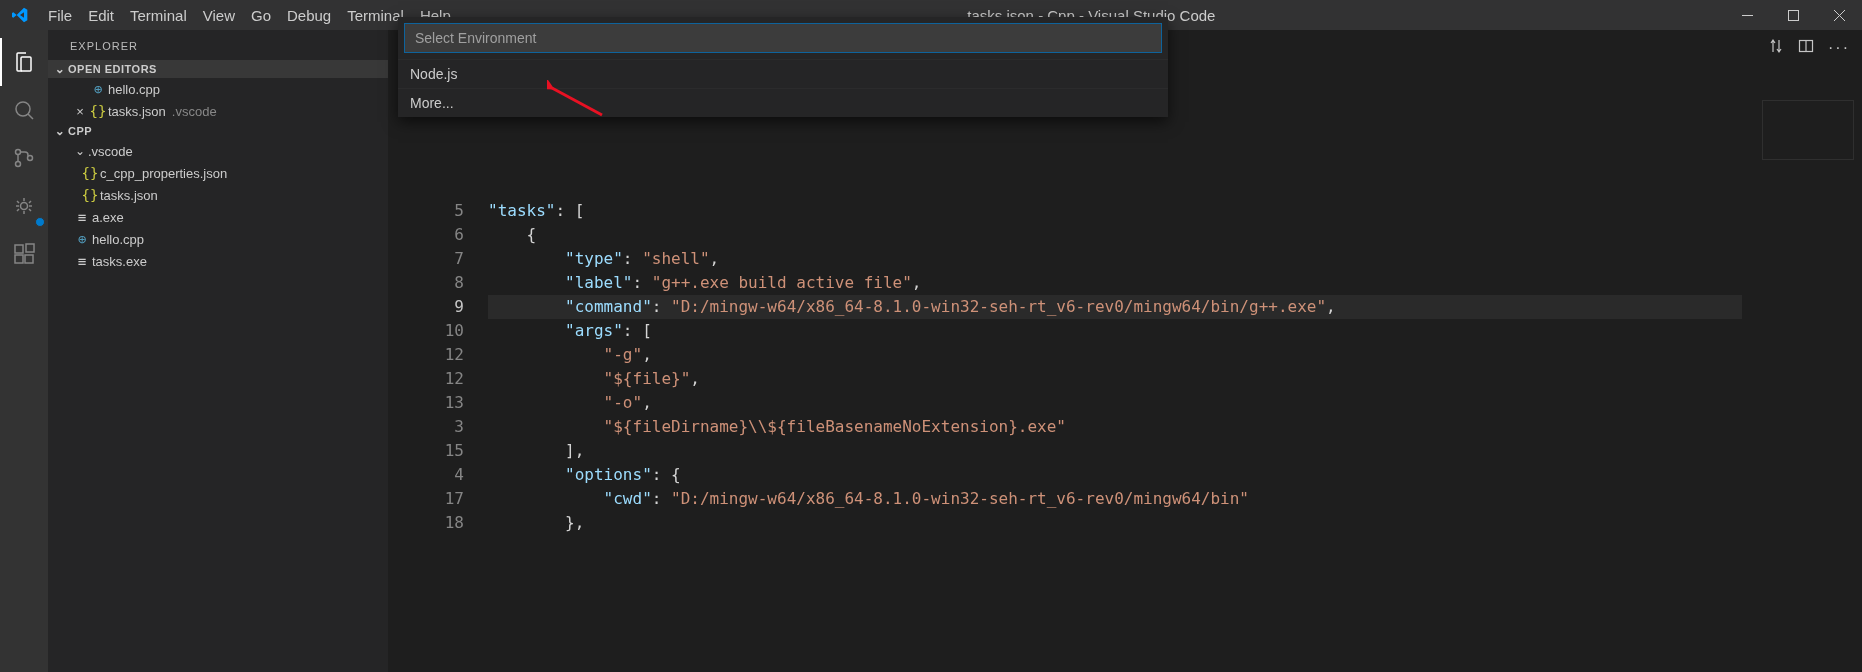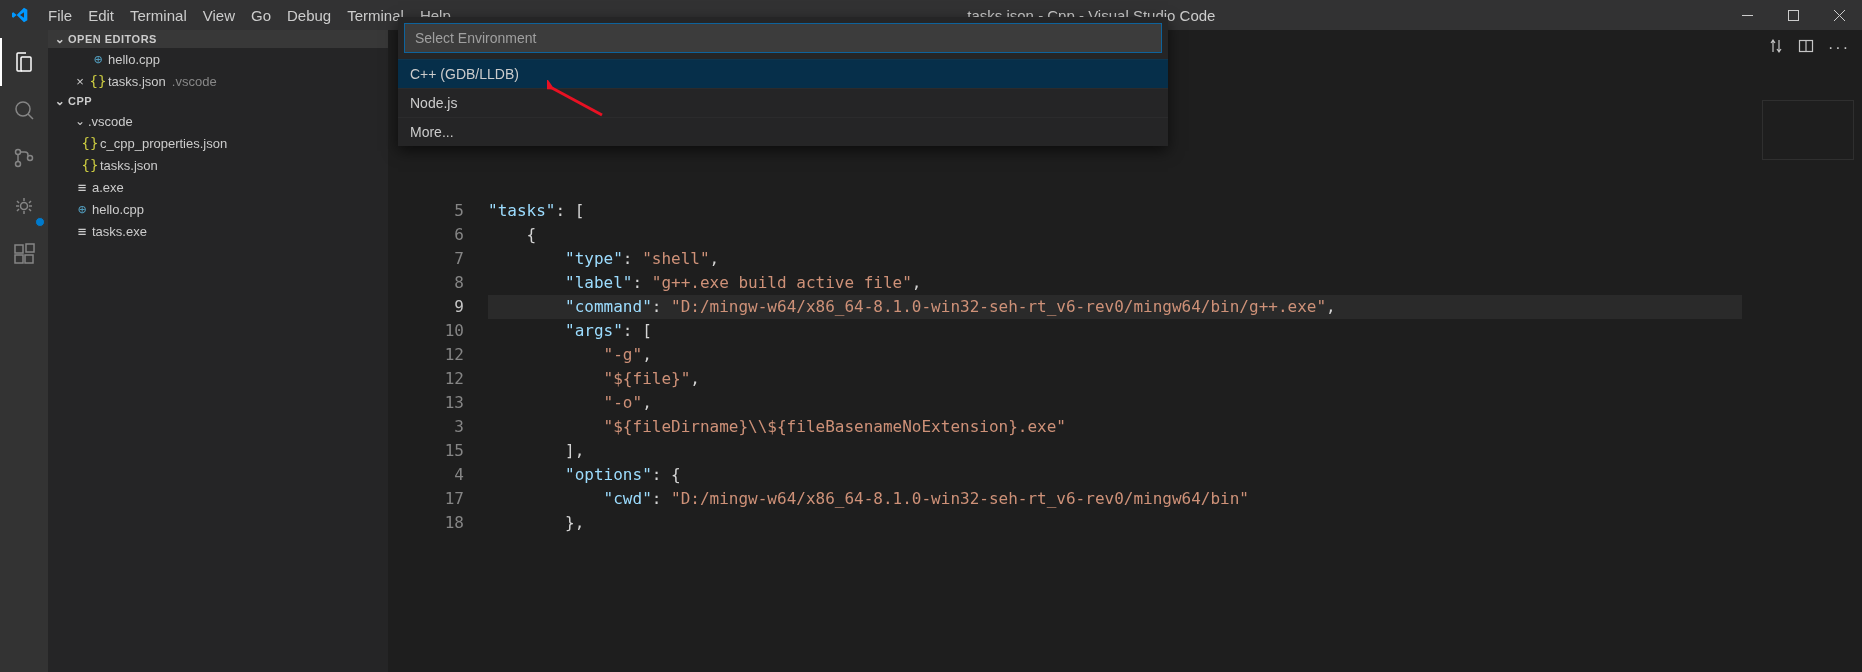--- a/index.html
+++ b/index.html
@@ -267,20 +267,21 @@
       <svg width="24" height="24" viewBox="0 0 24 24" fill="none" stroke="currentColor" stroke-width="1.5">
           <rect x="3" y="3" width="8" height="8"></rect>
           <rect x="3" y="13" width="8" height="8"></rect>
           <rect x="13" y="13" width="8" height="8"></rect>
           <rect x="14" y="2" width="8" height="8"></rect>
         </svg>
     </div>
   </div>
 
   <div class="sidebar">
+    <div class="sidebar-title">EXPLORER</div>
     <div class="section-header">
       <span class="chev">⌄</span>
       <span>OPEN EDITORS</span>
     </div>
     <div id="open-editors-list">
         <div class="tree-item indent1">
           <span style="width: 16px;"></span>
           <span class="file-icon icon-cpp">⊕</span>
           <span>hello.cpp</span>
         </div>
@@ -353,21 +354,20 @@
     <div class="code" id="code"><div><span class="tok-key">"tasks"</span><span class="tok-punc">: [</span></div><div><span class="tok-punc">    {</span></div><div><span class="tok-punc">        </span><span class="tok-key">"type"</span><span class="tok-punc">: </span><span class="tok-str">"shell"</span><span class="tok-punc">,</span></div><div><span class="tok-punc">        </span><span class="tok-key">"label"</span><span class="tok-punc">: </span><span class="tok-str">"g++.exe build active file"</span><span class="tok-punc">,</span></div><div class="current-line"><span class="tok-punc">        </span><span class="tok-key">"command"</span><span class="tok-punc">: </span><span class="tok-str">"D:/mingw-w64/x86_64-8.1.0-win32-seh-rt_v6-rev0/mingw64/bin/g++.exe"</span><span class="tok-punc">,</span></div><div><span class="tok-punc">        </span><span class="tok-key">"args"</span><span class="tok-punc">: [</span></div><div><span class="tok-punc">            </span><span class="tok-str">"-g"</span><span class="tok-punc">,</span></div><div><span class="tok-punc">            </span><span class="tok-str">"${file}"</span><span class="tok-punc">,</span></div><div><span class="tok-punc">            </span><span class="tok-str">"-o"</span><span class="tok-punc">,</span></div><div><span class="tok-punc">            </span><span class="tok-str">"${fileDirname}\\${fileBasenameNoExtension}.exe"</span></div><div><span class="tok-punc">        ],</span></div><div><span class="tok-punc">        </span><span class="tok-key">"options"</span><span class="tok-punc">: {</span></div><div><span class="tok-punc">            </span><span class="tok-key">"cwd"</span><span class="tok-punc">: </span><span class="tok-str">"D:/mingw-w64/x86_64-8.1.0-win32-seh-rt_v6-rev0/mingw64/bin"</span></div><div><span class="tok-punc">        },</span></div></div>
     <div class="minimap">
       <div class="mini-thumb"></div>
     </div>
   </div>
 </div>
 
 <div class="quickpick">
   <div class="qp-input">Select Environment</div>
   <div id="qp-list">
-      <div class="qp-item selected">C++ (GDB/LLDB)</div>
       <div class="qp-item">Node.js</div>
       <div class="qp-item">More...</div>
     </div>
 </div>
 
 <svg class="arrow" width="60" height="40">
   <defs>
       <marker id="ah" markerWidth="8" markerHeight="8" refX="1" refY="4" orient="auto">
         <path d="M8 0L0 4L8 8z" fill="#e81123"></path>
       </marker>

